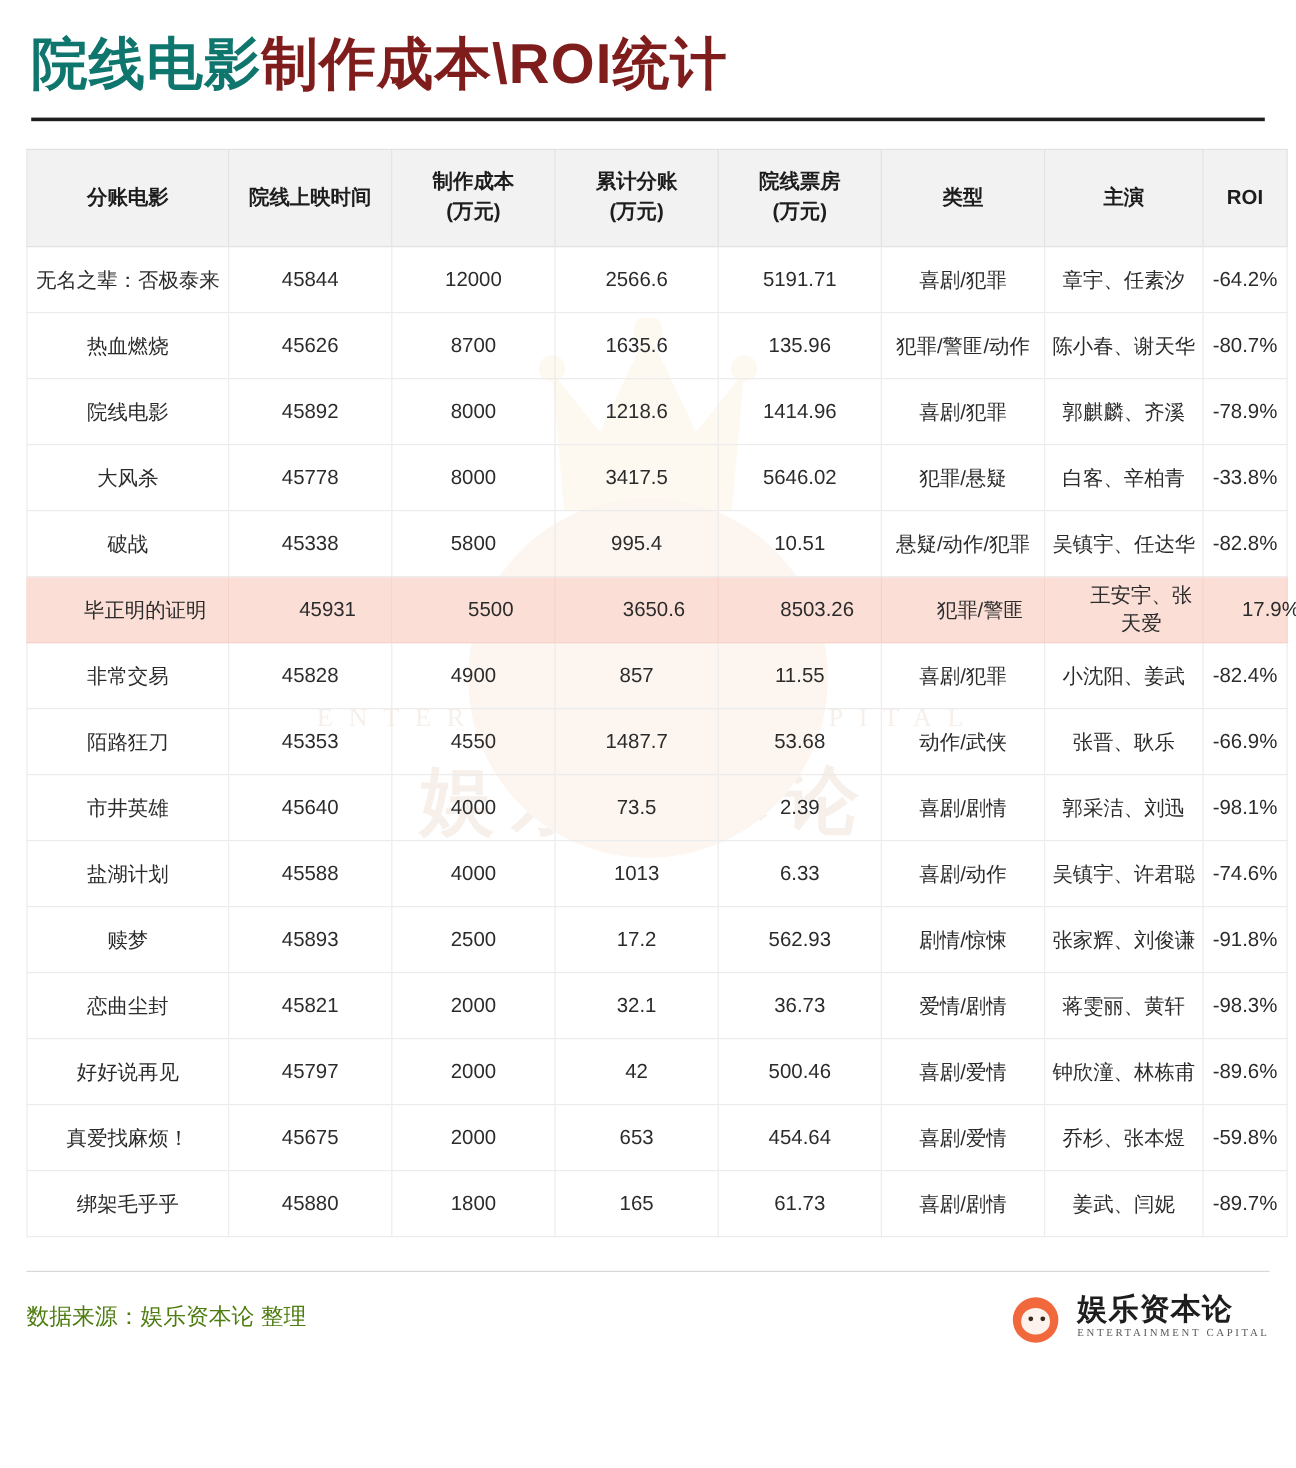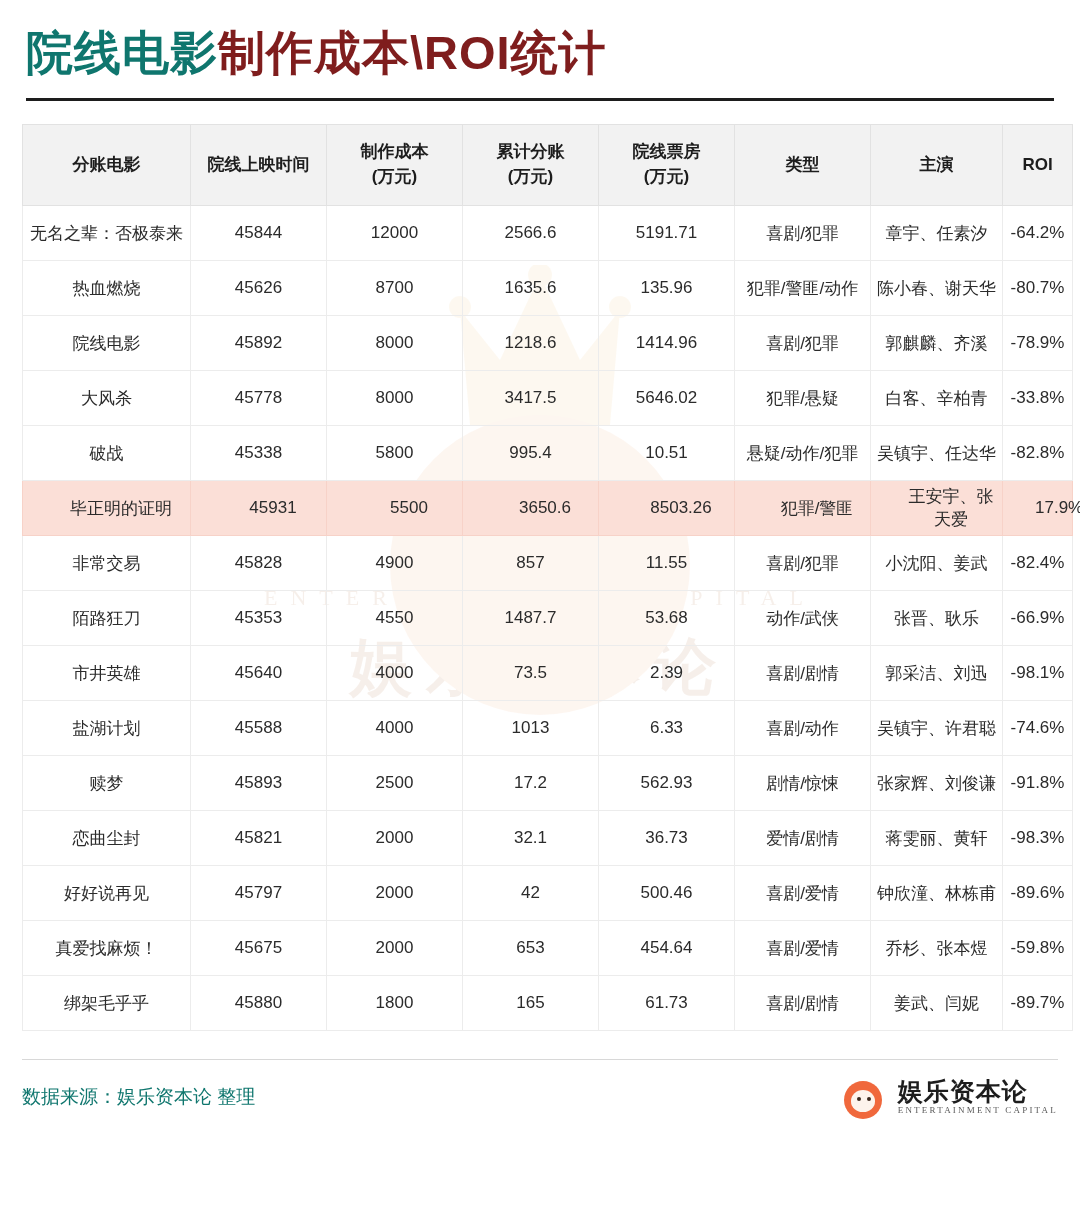--- a/index.html
+++ b/index.html
@@ -150,21 +150,21 @@
     position: relative;
     z-index: 2;
     margin: 0 22px;
     height: 74px;
     display: flex;
     align-items: center;
     justify-content: space-between;
   }
   .source {
     font-size: 19px;
-    color: #0f766e;
+    color: #4d7c0f;
   }
   .brand {
     display: flex;
     align-items: center;
     gap: 10px;
   }
   .brand-logo {
     width: 44px; height: 44px;
     position: relative;
   }

